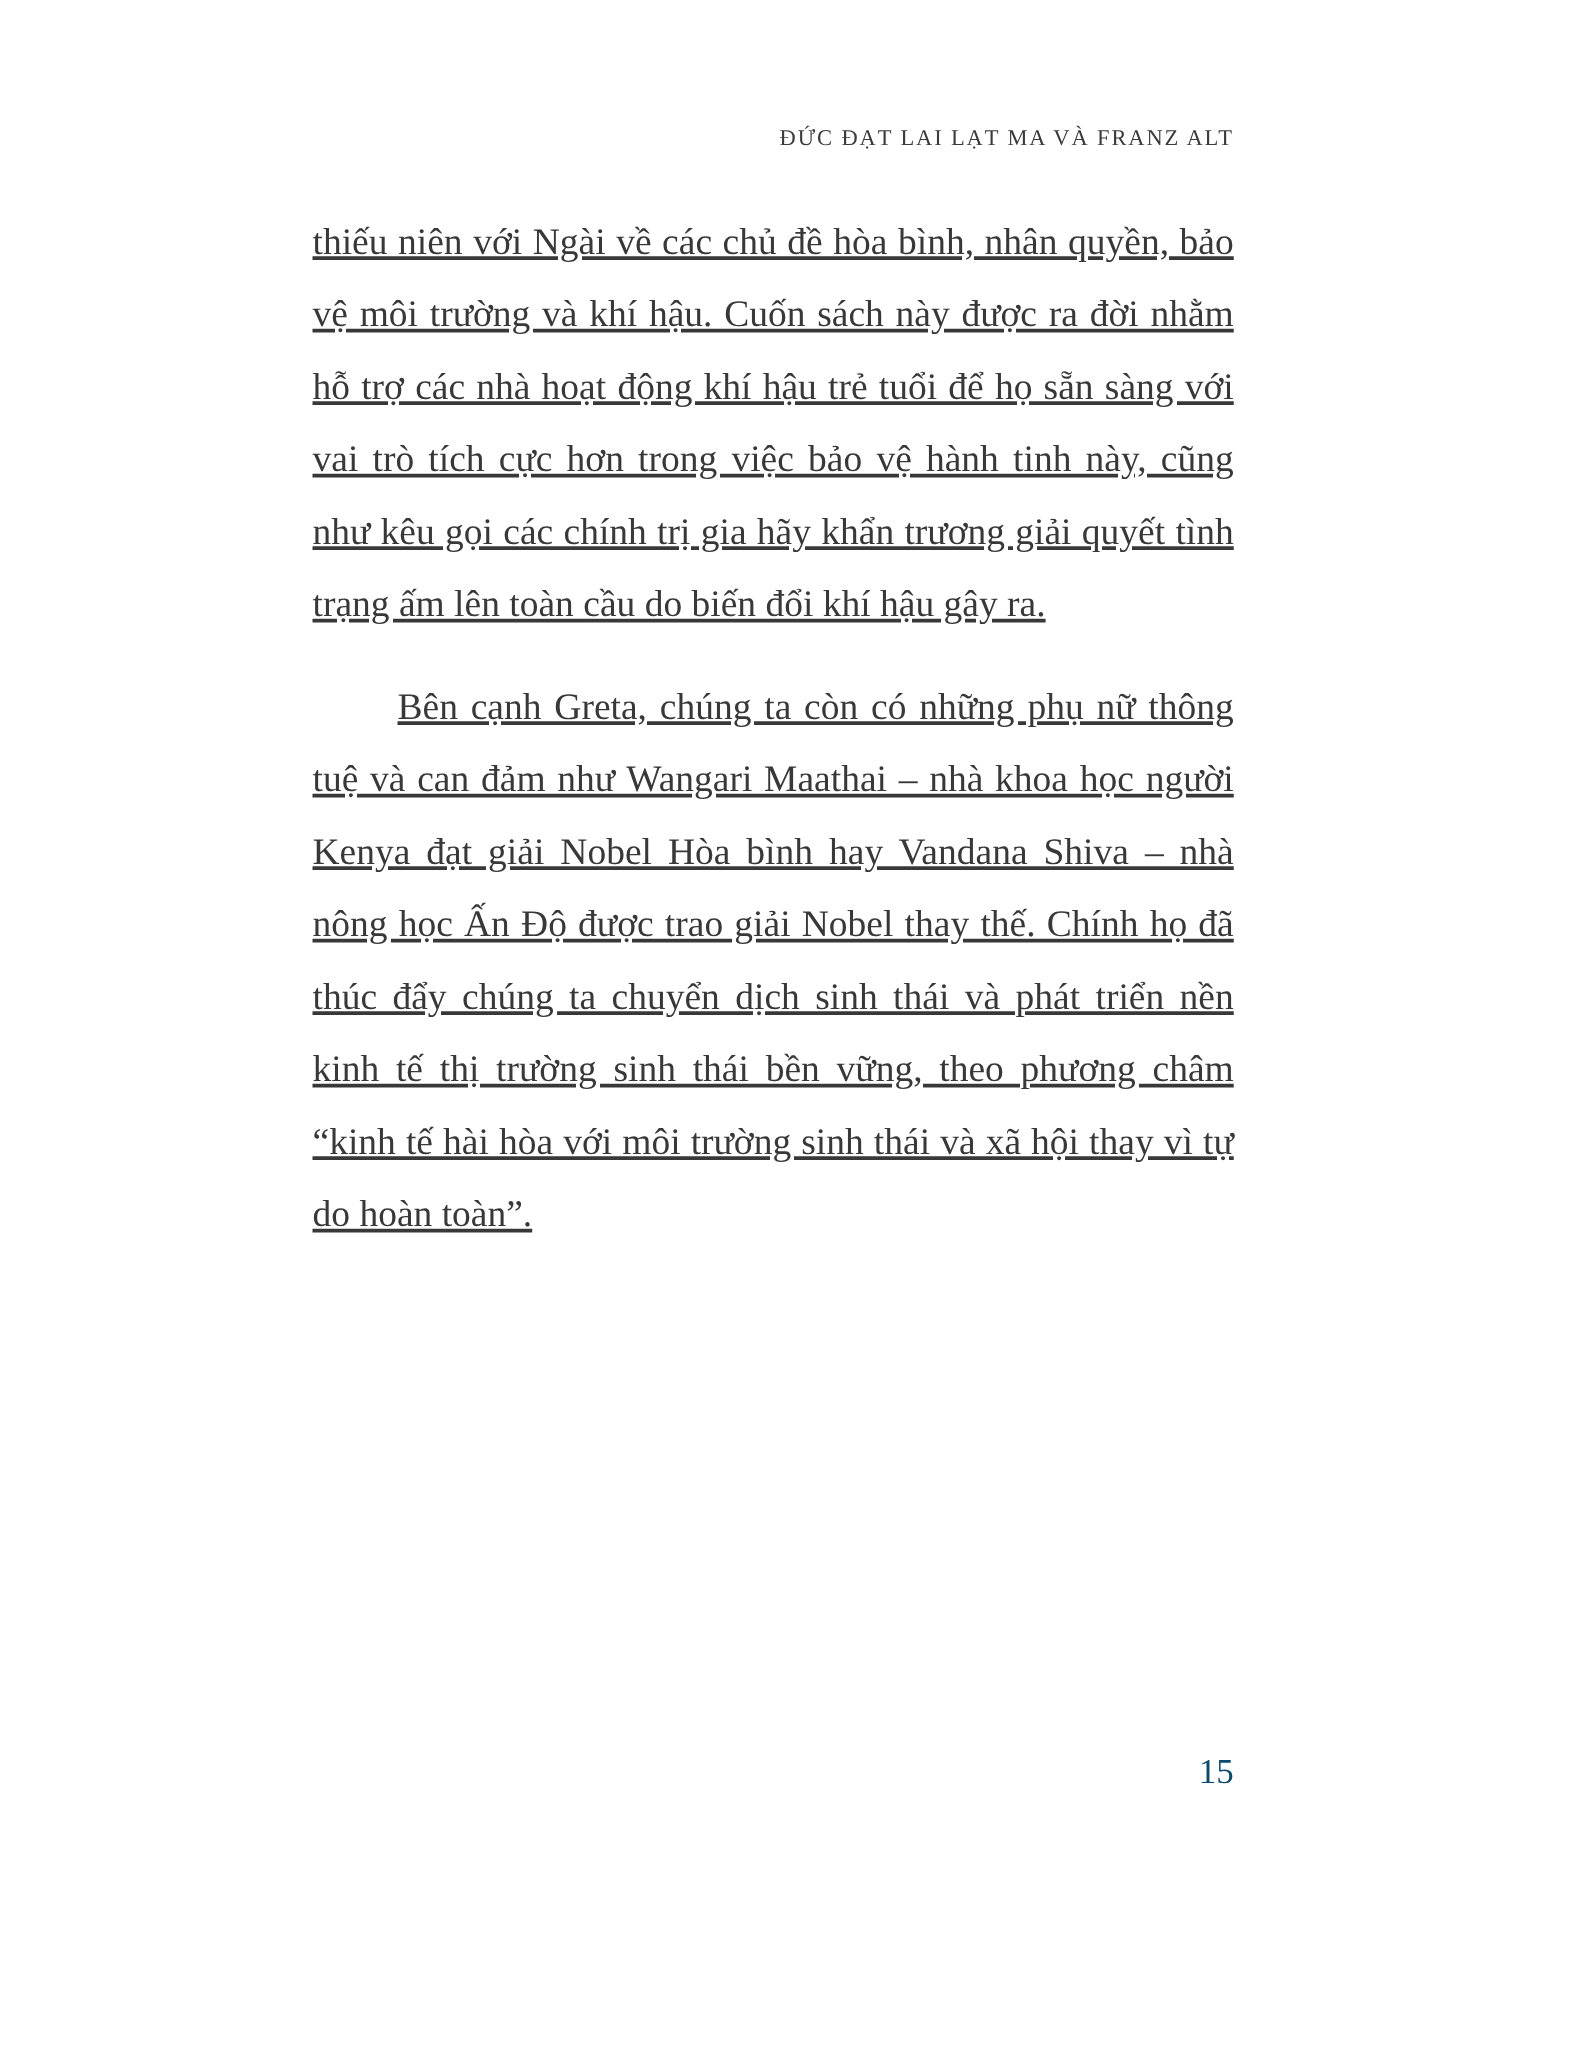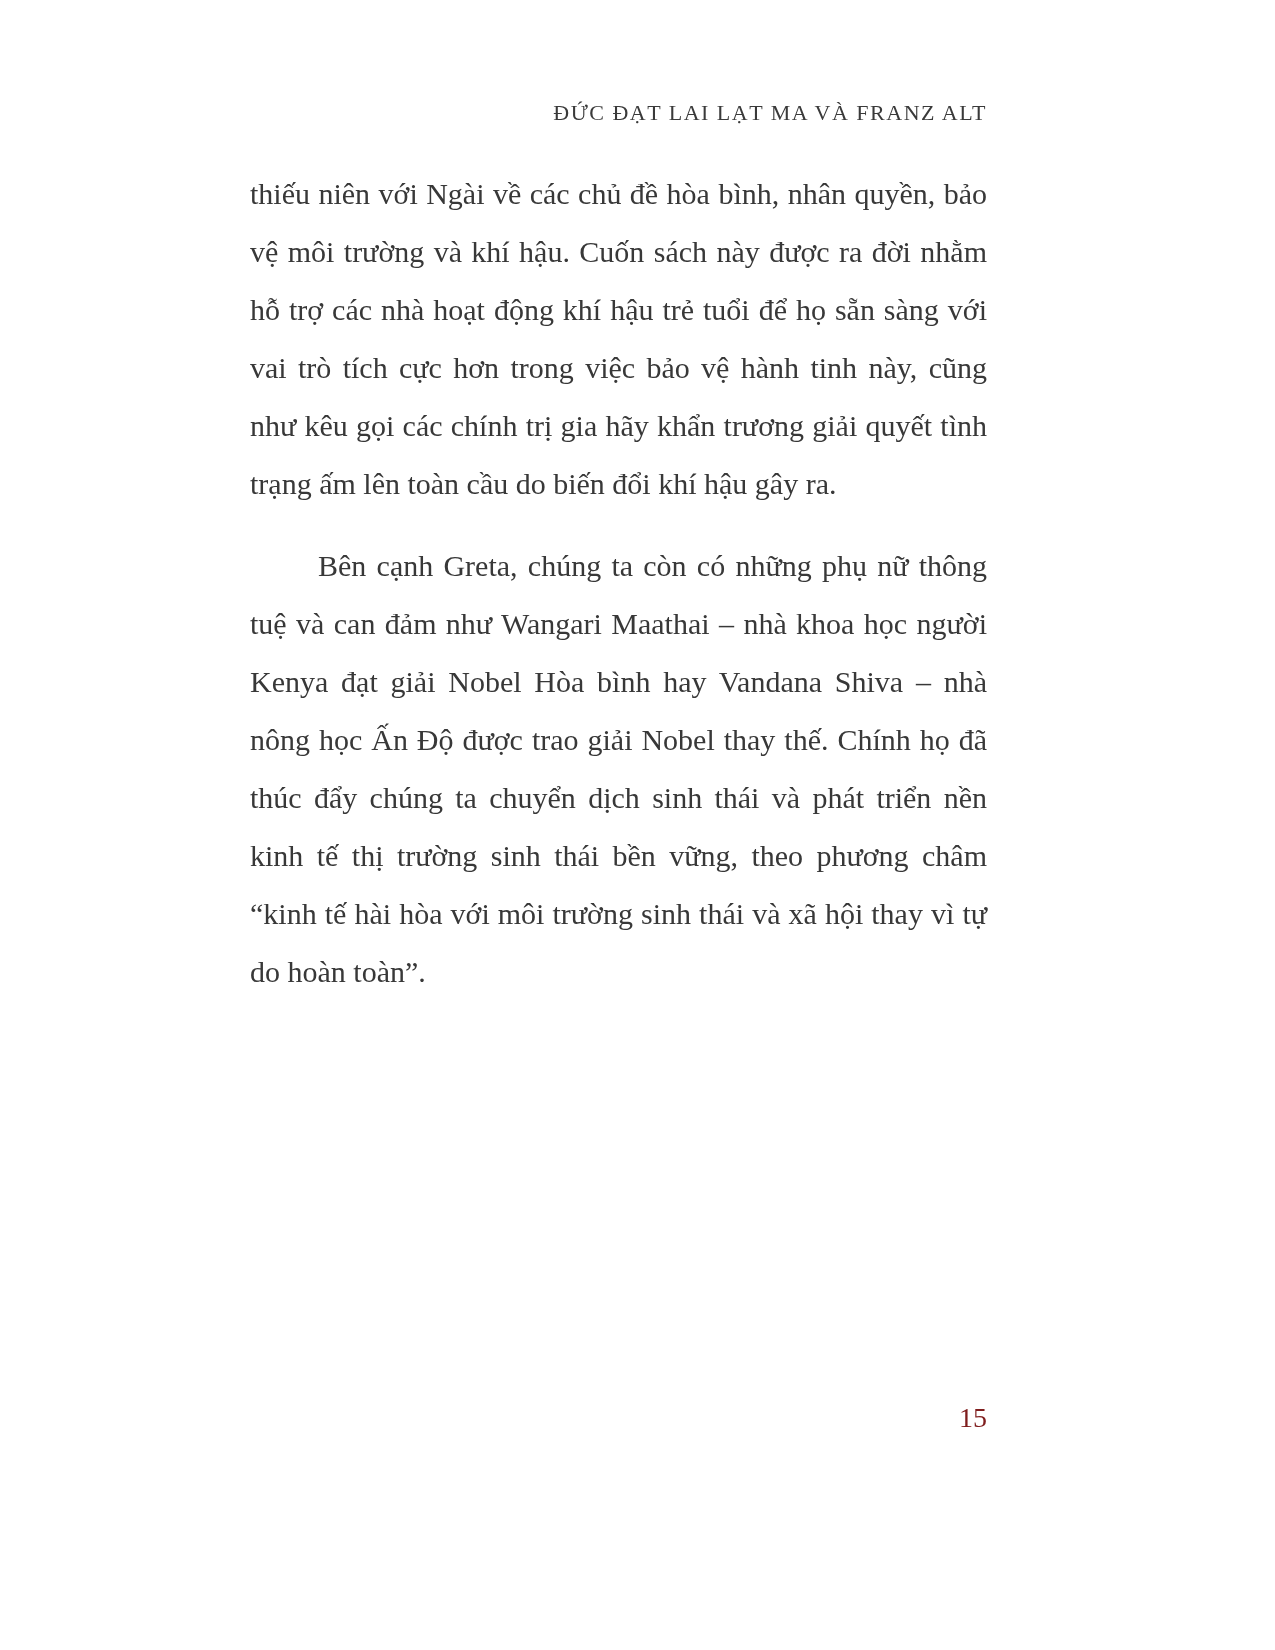--- a/index.html
+++ b/index.html
@@ -15,51 +15,52 @@
       overflow: hidden;
       font-family: "Liberation Serif", "DejaVu Serif", serif;
       color: #373737;
     }
     .running-header {
       position: absolute;
       top: 100px;
       left: 250px;
       width: 737px;
       text-align: right;
-      font-size: 22px;
+      font-size: 18px;
       letter-spacing: 1.5px;
       color: #3a3a3a;
       white-space: nowrap;
     }
     .page-body {
       position: absolute;
       top: 165px;
       left: 250px;
       width: 737px;
       font-size: 30px;
       line-height: 58px;
       text-align: justify;
       text-justify: inter-word;
       color: #383838;
     }
     .para {
       margin: 0 0 24px 0;
       text-indent: 0;
+      text-decoration: underline;
     }
     .para.indent {
       text-indent: 68px;
     }
     .page-number {
       position: absolute;
       top: 1402px;
       left: 250px;
       width: 737px;
       text-align: right;
       font-size: 28px;
-      color: #7f1d1d;
+      color: #0c4a6e;
     }
   </style>
 </head>
 <body>
 
 <div class="page">
   <div class="running-header">ĐỨC ĐẠT LAI LẠT MA VÀ FRANZ ALT</div>
 
   <div class="page-body">
       <p class="para">thiếu niên với Ngài về các chủ đề hòa bình, nhân quyền, bảo vệ môi trường và khí hậu. Cuốn sách này được ra đời nhằm hỗ trợ các nhà hoạt động khí hậu trẻ tuổi để họ sẵn sàng với vai trò tích cực hơn trong việc bảo vệ hành tinh này, cũng như kêu gọi các chính trị gia hãy khẩn trương giải quyết tình trạng ấm lên toàn cầu do biến đổi khí hậu gây ra.</p>

